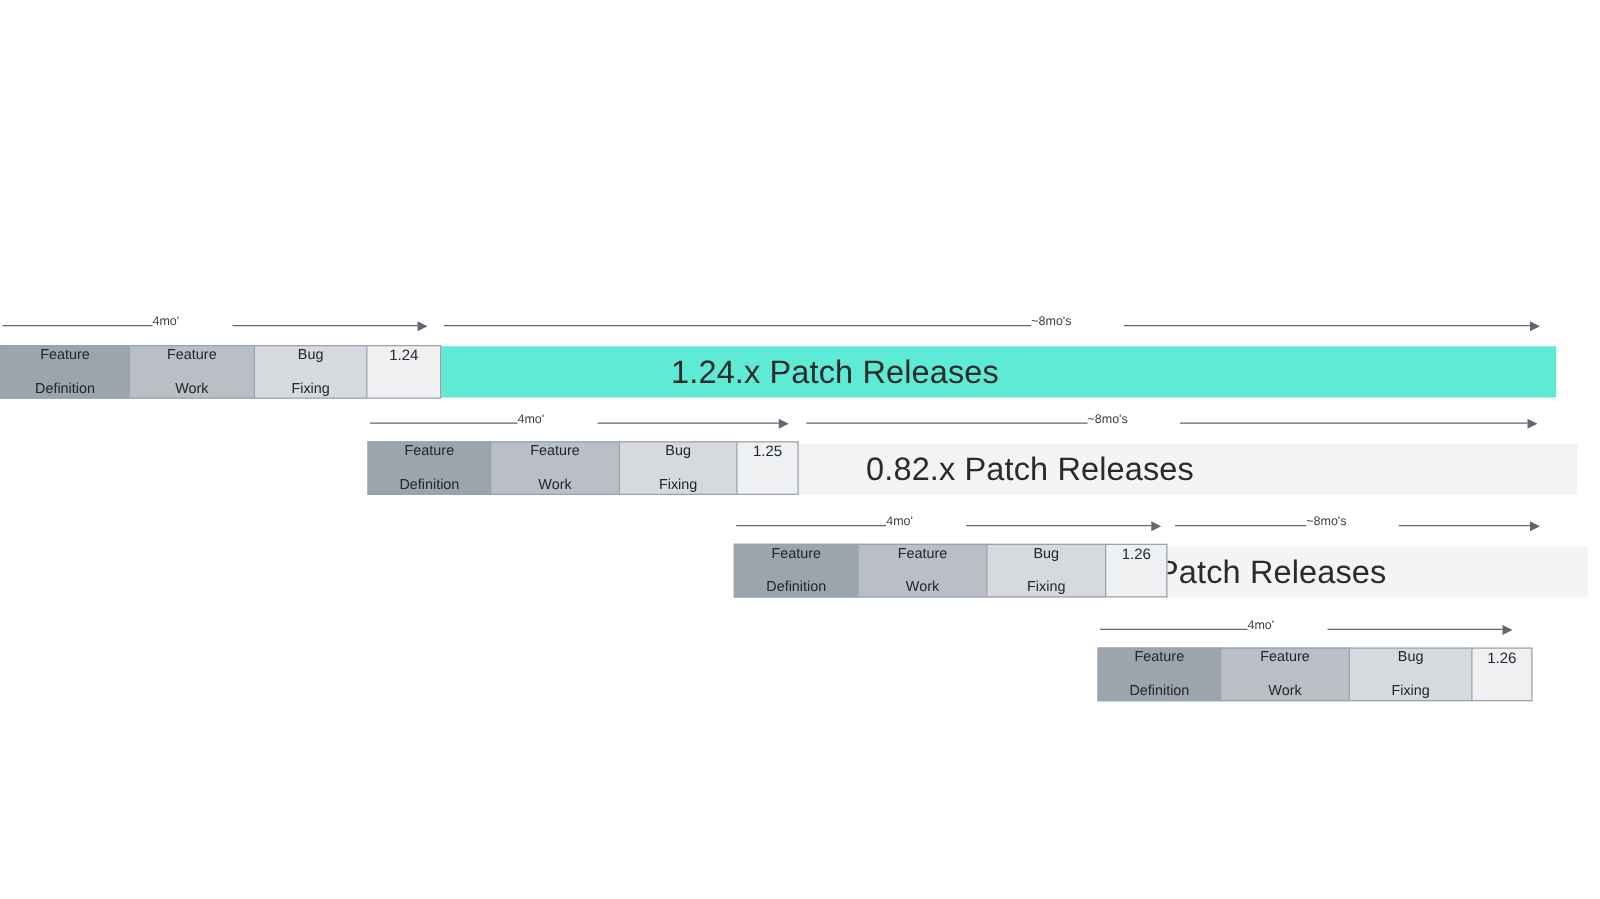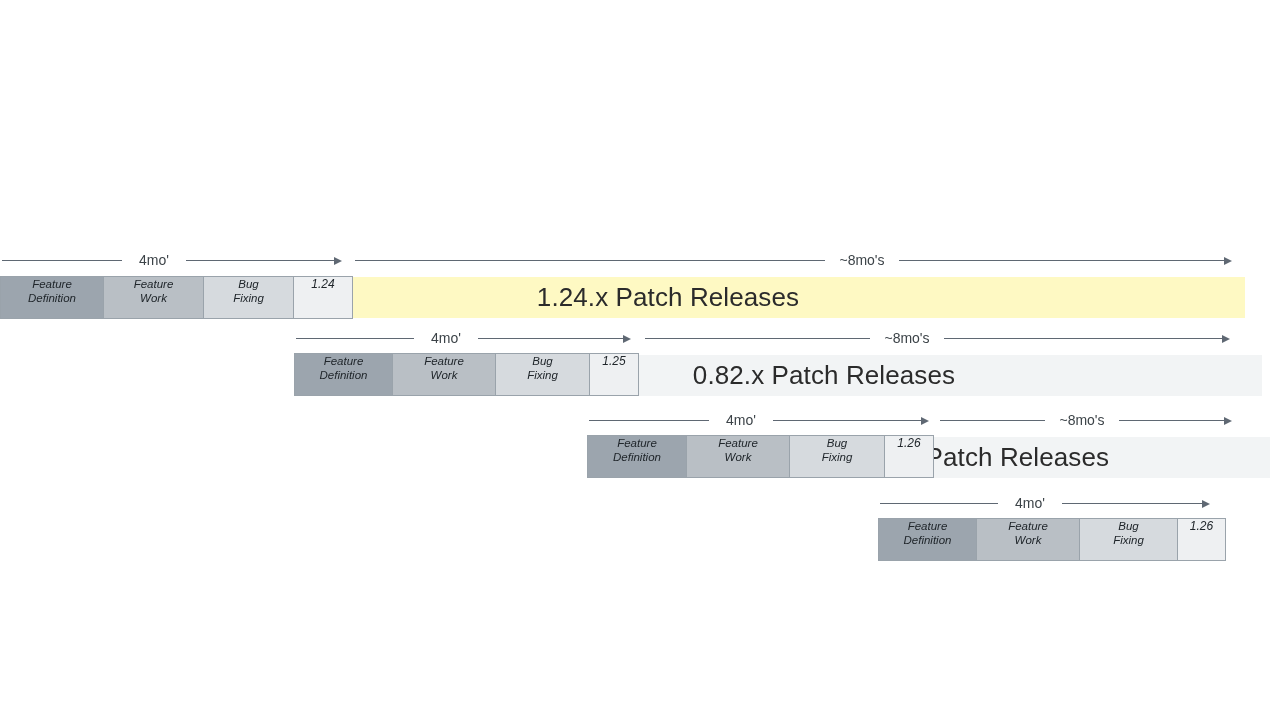--- a/index.html
+++ b/index.html
@@ -41,27 +41,26 @@
     display: flex;
     height: 43px;
     box-sizing: border-box;
   }
   .phase-box {
     box-sizing: border-box;
     border: 1px solid #9aa3ab;
     display: flex;
     flex-direction: column;
     align-items: center;
-    justify-content: flex-start;
+    justify-content: space-between;
     line-height: 1.22;
     font-size: 11.5px;
     color: #20262b;
     white-space: nowrap;
     margin-left: -1px;
-    font-style: italic;
   }
   .phase-box:first-child { margin-left: 0; }
   .phase-box .ln { display: block; }
 
   .phase-definition { background: #9ca5ae; }
   .phase-work       { background: #b9bfc5; }
   .phase-bugfix     { background: #d6dade; }
   .phase-version    { background: #eef0f2; font-size: 12px; }
 
   
@@ -79,31 +78,31 @@
     position: absolute;
     top: 6.5px;
     width: 0; height: 0;
     border-top: 4px solid transparent;
     border-bottom: 4px solid transparent;
     border-left: 8px solid #5f6873;
   }
   .measure-label {
     position: absolute;
     top: 2px;
-    font-size: 14px;
+    font-size: 10px;
     color: #3c4348;
     white-space: nowrap;
-    text-align: center;
+    text-align: left;
   }
 </style>
 </head>
 <body>
 
 <div id="canvas">
-    <div class="patch-band" style="left: 0px; top: 277px; width: 1245px; height: 41px; background: #fef9c3;">
+    <div class="patch-band" style="left: 0px; top: 277px; width: 1245px; height: 41px; background: #5eead4;">
       <div class="patch-band-label" style="margin-left: 91px;">1.24.x Patch Releases</div>
     </div>
     <div class="phase-strip" style="left: 0px; top: 276px;">
       <div class="phase-box phase-definition" style="width: 104px;">
         <span class="ln">Feature</span>
         <span class="ln">Definition</span>
       </div>
       <div class="phase-box phase-work" style="width: 101px;">
         <span class="ln">Feature</span>
         <span class="ln">Work</span>

